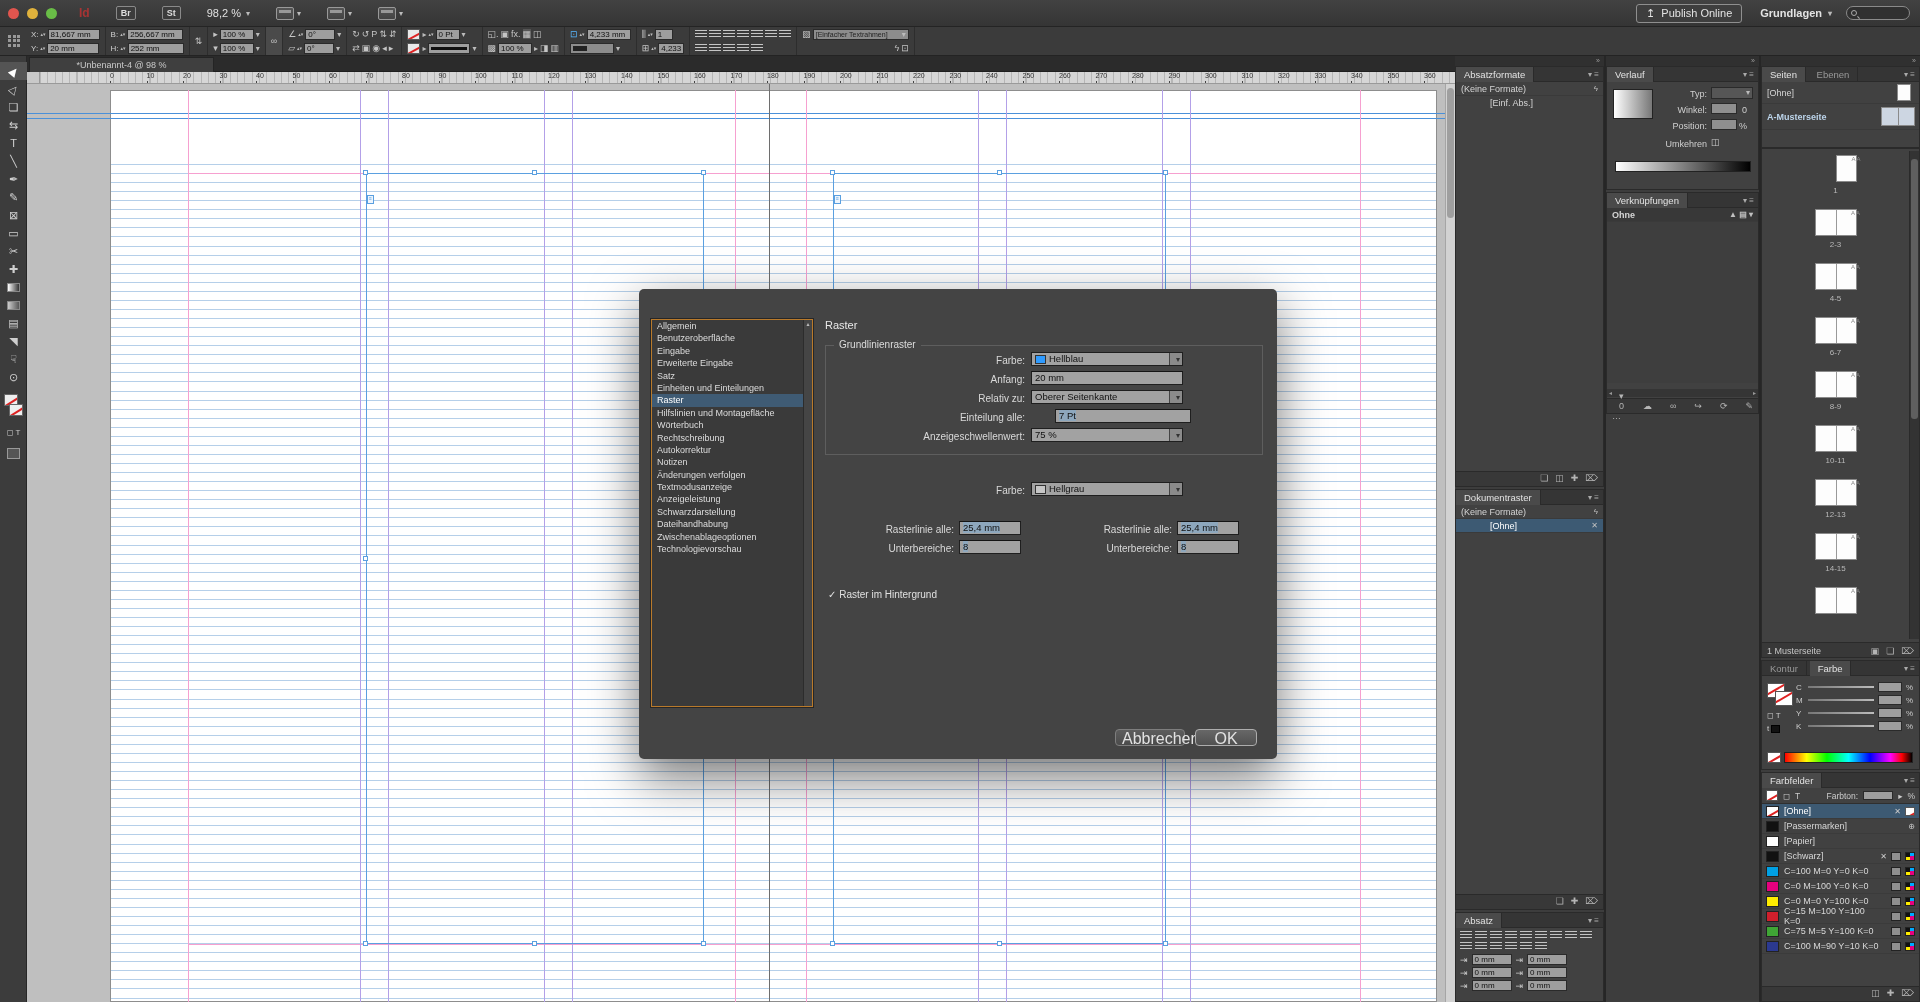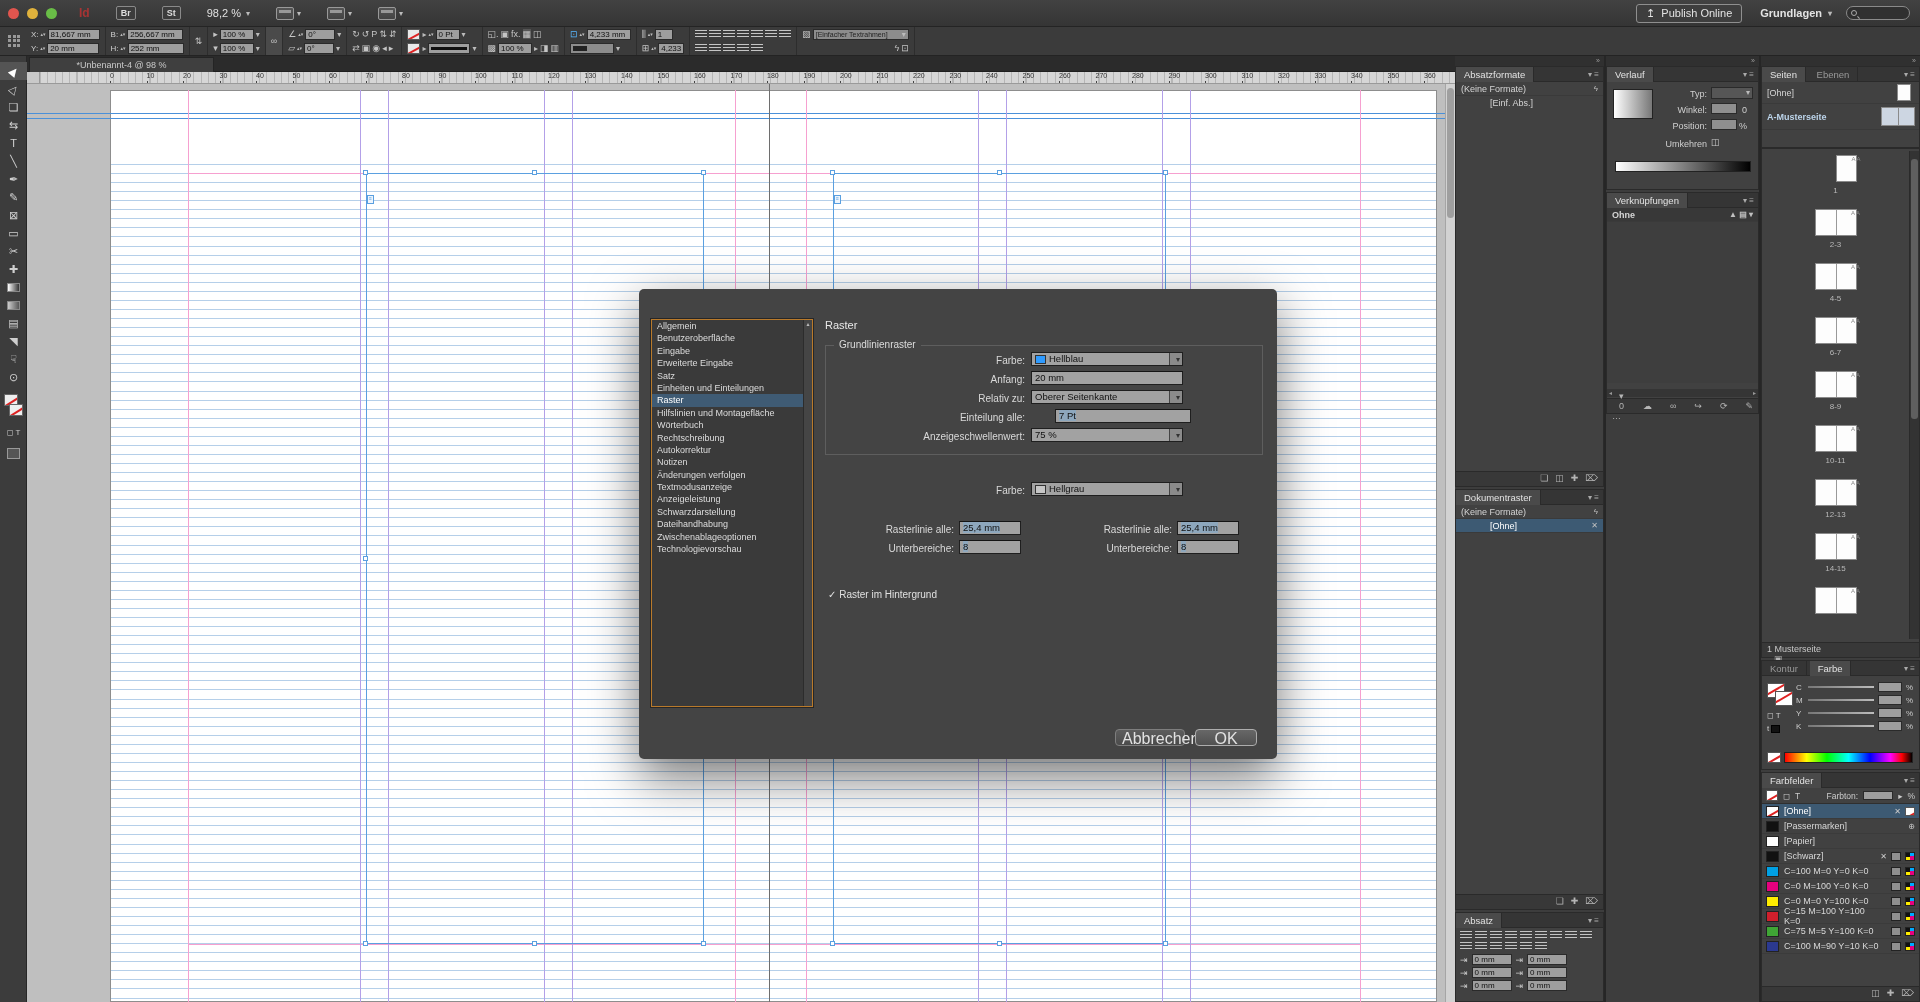--- a/index.html
+++ b/index.html
@@ -731,21 +731,21 @@
             <div style="position: absolute; top: 166px; left: 0px; right: 0px; text-align: center;"><div class="pagethumb" style="display: inline-block; width: 42px; height: 27px;"><span class="a">A  A</span><span style="position: absolute; left: 50%; top: 0px; bottom: 0px; width: 1px; background: rgb(153, 153, 153);"></span></div><div class="plabel">6-7</div></div>
             <div style="position: absolute; top: 220px; left: 0px; right: 0px; text-align: center;"><div class="pagethumb" style="display: inline-block; width: 42px; height: 27px;"><span class="a">A  A</span><span style="position: absolute; left: 50%; top: 0px; bottom: 0px; width: 1px; background: rgb(153, 153, 153);"></span></div><div class="plabel">8-9</div></div>
             <div style="position: absolute; top: 274px; left: 0px; right: 0px; text-align: center;"><div class="pagethumb" style="display: inline-block; width: 42px; height: 27px;"><span class="a">A  A</span><span style="position: absolute; left: 50%; top: 0px; bottom: 0px; width: 1px; background: rgb(153, 153, 153);"></span></div><div class="plabel">10-11</div></div>
             <div style="position: absolute; top: 328px; left: 0px; right: 0px; text-align: center;"><div class="pagethumb" style="display: inline-block; width: 42px; height: 27px;"><span class="a">A  A</span><span style="position: absolute; left: 50%; top: 0px; bottom: 0px; width: 1px; background: rgb(153, 153, 153);"></span></div><div class="plabel">12-13</div></div>
             <div style="position: absolute; top: 382px; left: 0px; right: 0px; text-align: center;"><div class="pagethumb" style="display: inline-block; width: 42px; height: 27px;"><span class="a">A  A</span><span style="position: absolute; left: 50%; top: 0px; bottom: 0px; width: 1px; background: rgb(153, 153, 153);"></span></div><div class="plabel">14-15</div></div>
             <div style="position: absolute; top: 436px; left: 0px; right: 0px; text-align: center;"><div class="pagethumb" style="display: inline-block; width: 42px; height: 27px;"><span class="a">A  A</span><span style="position: absolute; left: 50%; top: 0px; bottom: 0px; width: 1px; background: rgb(153, 153, 153);"></span></div></div>
           </div>
         <div style="position:absolute;right:0;top:84px;bottom:18px;width:10px;background:#333;border-left:1px solid #2a2a2a;">
             <i style="position:absolute;left:1px;right:1px;top:8px;height:260px;background:#5f5f5f;border-radius:3px;"></i>
           </div>
-        <div class="pfoot" style="display:flex;align-items:flex-start;flex-direction:column;">
+        <div class="pfoot" style="display:flex;align-items:flex-end;">
           <span style="margin-left:0;margin-right:auto;color:#c5c5c5;">1 Musterseite</span>
           <span>▣</span>
           <span>❏</span>
           <span>⌦</span>
         </div>
       </div>
       <div class="panel" style="top:604px;height:110px;">
         <div class="phdr">
           <span class="ptab inactive">Kontur</span>
           <span class="ptab">Farbe</span>

